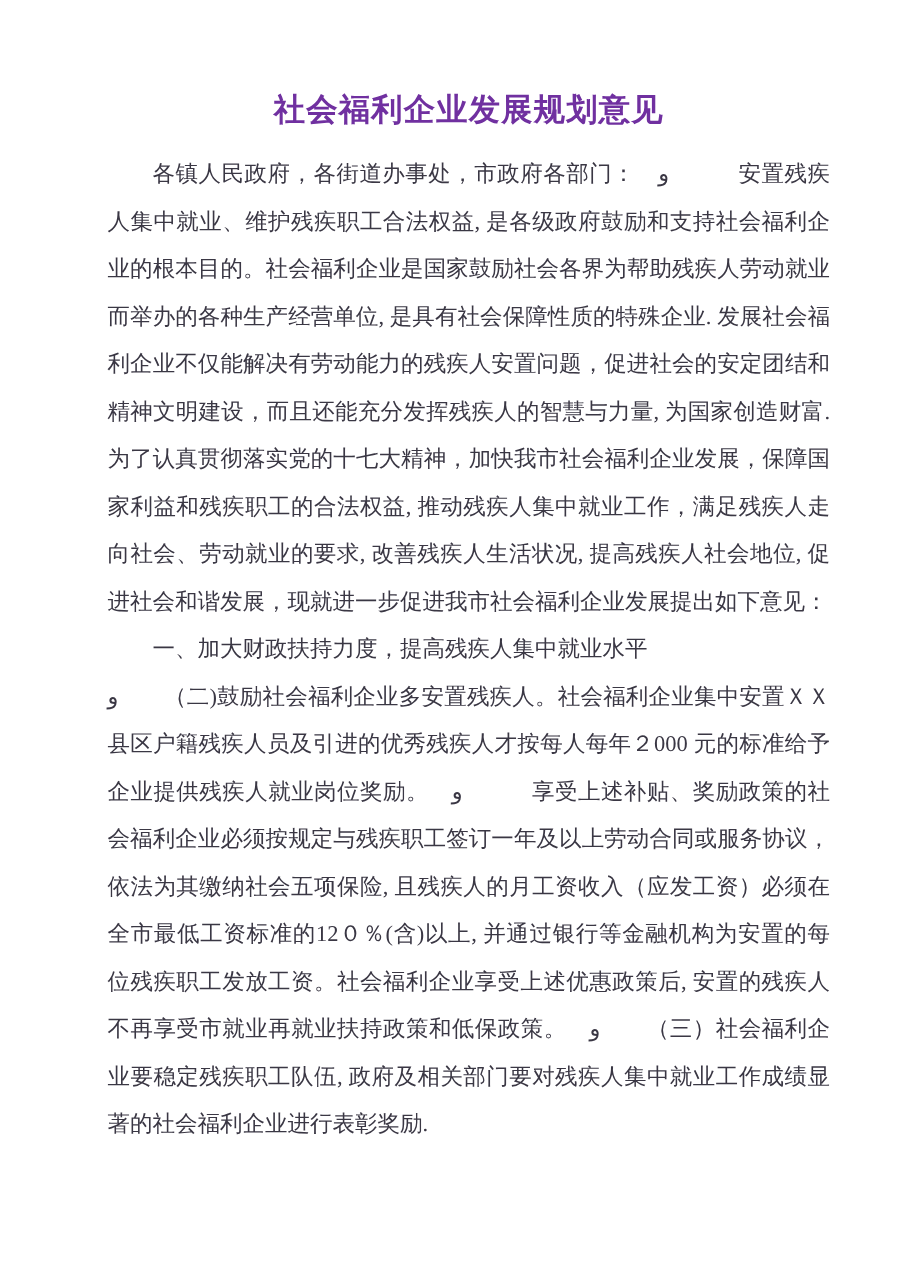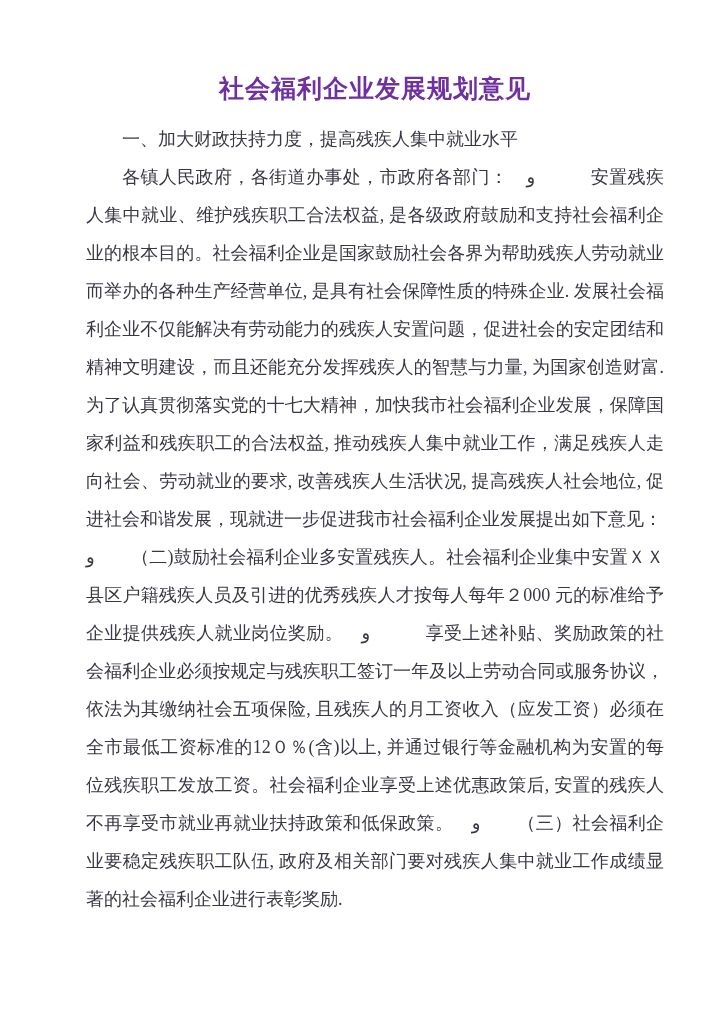--- a/index.html
+++ b/index.html
@@ -40,17 +40,17 @@
   .doc-body p.indent {
     text-indent: 2em;
   }
 </style>
 </head>
 <body>
 
 <div class="page" style="background: rgb(255, 255, 255);">
   <h1 class="doc-title" style="color: rgb(112, 48, 160);">社会福利企业发展规划意见</h1>
   <div class="doc-body" id="doc-body">
+      <p class="indent" style="color: rgb(58, 55, 68);">各镇人民政府，各街道办事处，市政府各部门：　و　　　安置残疾人集中就业、维护残疾职工合法权益, 是各级政府鼓励和支持社会福利企业的根本目的。社会福利企业是国家鼓励社会各界为帮助残疾人劳动就业而举办的各种生产经营单位, 是具有社会保障性质的特殊企业. 发展社会福利企业不仅能解决有劳动能力的残疾人安置问题，促进社会的安定团结和精神文明建设，而且还能充分发挥残疾人的智慧与力量, 为国家创造财富. 为了认真贯彻落实党的十七大精神，加快我市社会福利企业发展，保障国家利益和残疾职工的合法权益, 推动残疾人集中就业工作，满足残疾人走向社会、劳动就业的要求, 改善残疾人生活状况, 提高残疾人社会地位, 促进社会和谐发展，现就进一步促进我市社会福利企业发展提出如下意见：</p>
       <p class="indent" style="color: rgb(58, 55, 68);">一、加大财政扶持力度，提高残疾人集中就业水平</p>
-      <p class="indent" style="color: rgb(58, 55, 68);">各镇人民政府，各街道办事处，市政府各部门：　و　　　安置残疾人集中就业、维护残疾职工合法权益, 是各级政府鼓励和支持社会福利企业的根本目的。社会福利企业是国家鼓励社会各界为帮助残疾人劳动就业而举办的各种生产经营单位, 是具有社会保障性质的特殊企业. 发展社会福利企业不仅能解决有劳动能力的残疾人安置问题，促进社会的安定团结和精神文明建设，而且还能充分发挥残疾人的智慧与力量, 为国家创造财富. 为了认真贯彻落实党的十七大精神，加快我市社会福利企业发展，保障国家利益和残疾职工的合法权益, 推动残疾人集中就业工作，满足残疾人走向社会、劳动就业的要求, 改善残疾人生活状况, 提高残疾人社会地位, 促进社会和谐发展，现就进一步促进我市社会福利企业发展提出如下意见：</p>
       <p class="" style="color: rgb(58, 55, 68);">و　　（二)鼓励社会福利企业多安置残疾人。社会福利企业集中安置ＸＸ县区户籍残疾人员及引进的优秀残疾人才按每人每年２000 元的标准给予企业提供残疾人就业岗位奖励。　و　　　享受上述补贴、奖励政策的社会福利企业必须按规定与残疾职工签订一年及以上劳动合同或服务协议，依法为其缴纳社会五项保险, 且残疾人的月工资收入（应发工资）必须在全市最低工资标准的12０％(含)以上, 并通过银行等金融机构为安置的每位残疾职工发放工资。社会福利企业享受上述优惠政策后, 安置的残疾人不再享受市就业再就业扶持政策和低保政策。　و　　（三）社会福利企业要稳定残疾职工队伍, 政府及相关部门要对残疾人集中就业工作成绩显著的社会福利企业进行表彰奖励.</p>
     </div>
 </div>
 
 </body></html>

